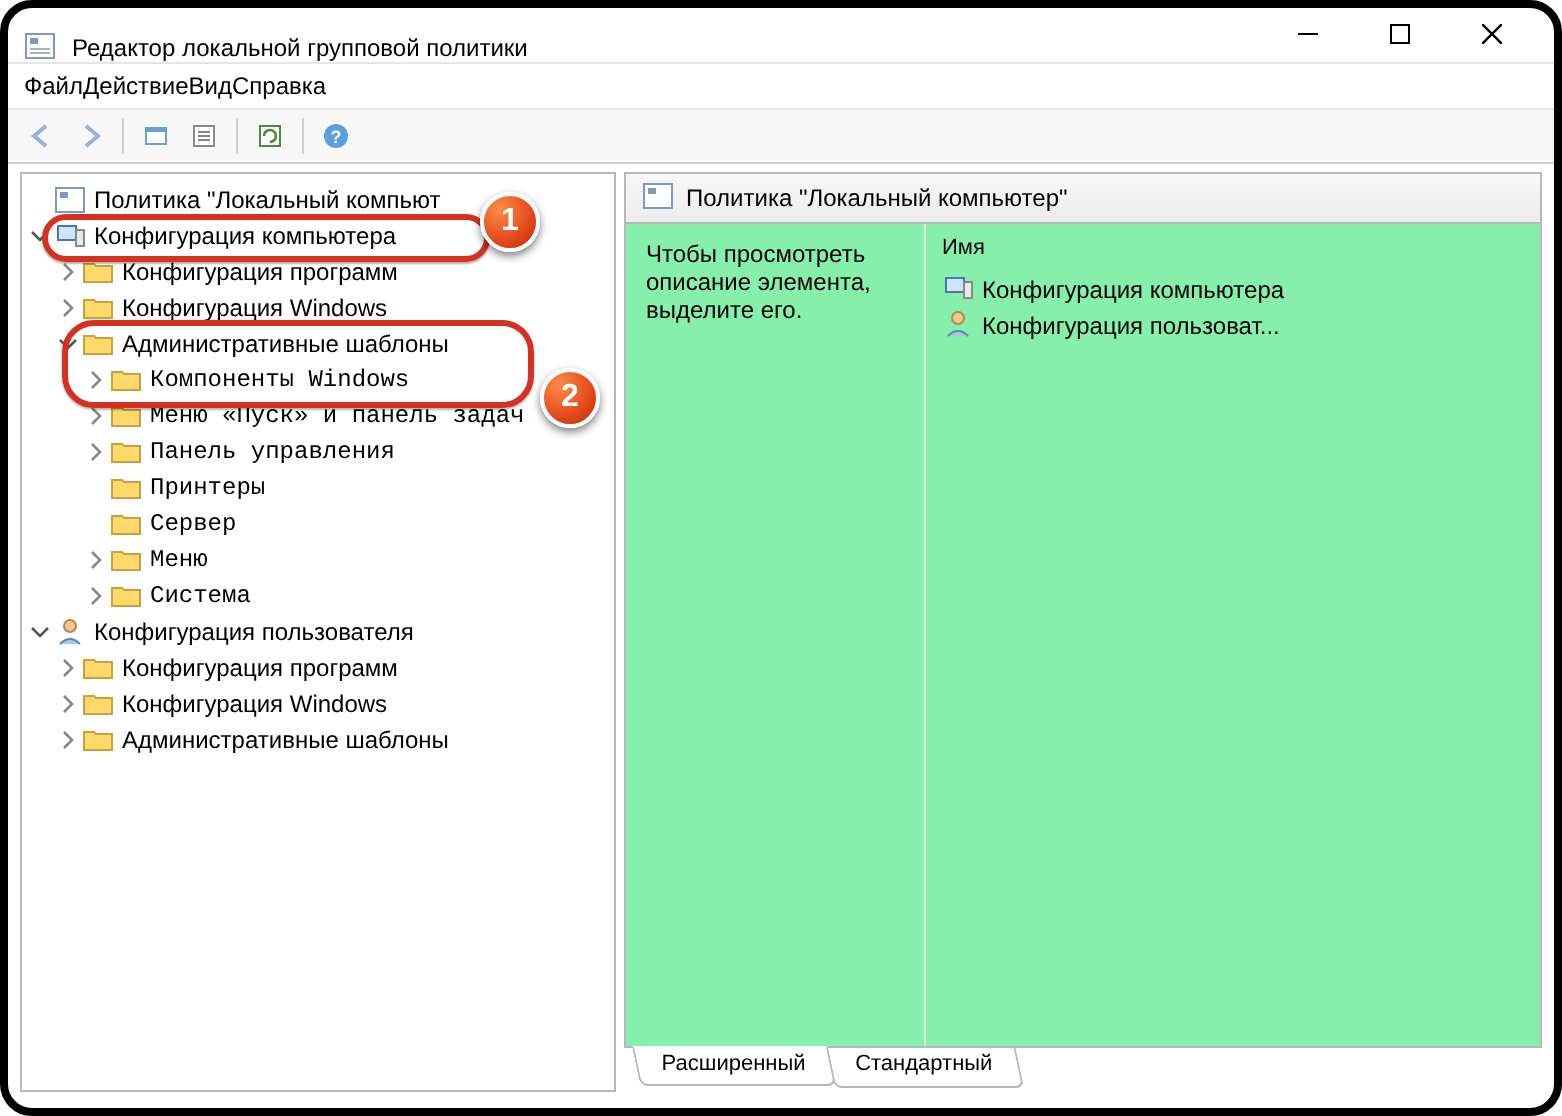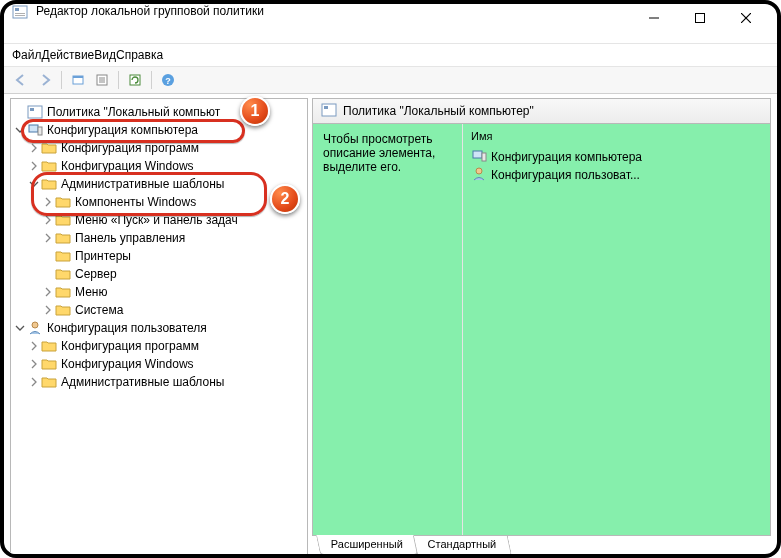--- a/index.html
+++ b/index.html
@@ -1,20 +1,20 @@
 <!DOCTYPE html>
 <html><head>
 <meta charset="utf-8">
 <style>
   * { box-sizing: border-box; margin: 0; padding: 0; }
   body { font-family: "Segoe UI", Tahoma, sans-serif; font-size: 12px; background: #fff; }
   .window { width: 781px; height: 558px; border: 4px solid #000; border-radius: 16px; overflow: hidden; position: relative; background: #fff; }
 
   
-  .titlebar { height: 40px; display: flex; align-items: flex-start; padding: 0 8px; border-bottom: 1px solid #e5e5e5; }
+  .titlebar { height: 28px; display: flex; align-items: flex-end; padding: 0 8px; border-bottom: 1px solid #e5e5e5; }
   .titlebar .app-icon { width: 16px; height: 16px; margin-right: 8px; }
   .titlebar .title { flex: 1; font-size: 12px; color: #000; }
   .titlebar .win-controls { display: flex; gap: 0; }
   .titlebar .win-btn { width: 46px; height: 28px; display: flex; align-items: center; justify-content: center; cursor: default; }
   .titlebar .win-btn svg { width: 10px; height: 10px; }
 
   
   .menubar { height: 22px; display: flex; align-items: center; padding: 0 8px; font-size: 12px; color: #000; }
   .menubar span { cursor: default; }
 
@@ -30,21 +30,21 @@
   .detailpane { flex: 1; margin: 4px 6px 4px 2px; display: flex; flex-direction: column; }
 
   
   .tree { padding: 4px 2px; font-size: 12px; line-height: 18px; }
   .tree .row { display: flex; align-items: center; height: 18px; white-space: nowrap; }
   .tree .row .twisty { width: 14px; height: 14px; display: inline-flex; align-items: center; justify-content: center; cursor: default; }
   .tree .row .ticon { width: 16px; height: 16px; margin-right: 4px; display: inline-flex; align-items: center; justify-content: center; }
   .tree .row .label { cursor: default; }
   .indent-0 { padding-left: 0px; }
   .indent-1 { padding-left: 14px; }
-  .indent-2 { padding-left: 28px; }
+  .indent-2 { padding-left: 28px; font-family: Liberation Mono, monospace; }
 
   
   .detail-header { height: 26px; border: 1px solid #b8b8b8; background: linear-gradient(#f8f8f8,#ececec); display: flex; align-items: center; padding: 0 8px; gap: 6px; font-size: 12px; }
   .detail-body { flex: 1; border: 1px solid #b8b8b8; border-top: none; display: flex; background: #86efac; position: relative; }
   .detail-desc { width: 150px; padding: 8px 10px; font-size: 12px; color: #000; border-right: 1px solid #e5e5e5; }
   .detail-list { flex: 1; padding: 4px 0; font-size: 12px; }
   .detail-list .col-header { font-size: 11px; color: #000; padding: 2px 8px 6px; }
   .detail-list .item { display: flex; align-items: center; gap: 4px; padding: 1px 8px; height: 18px; }
 
   

